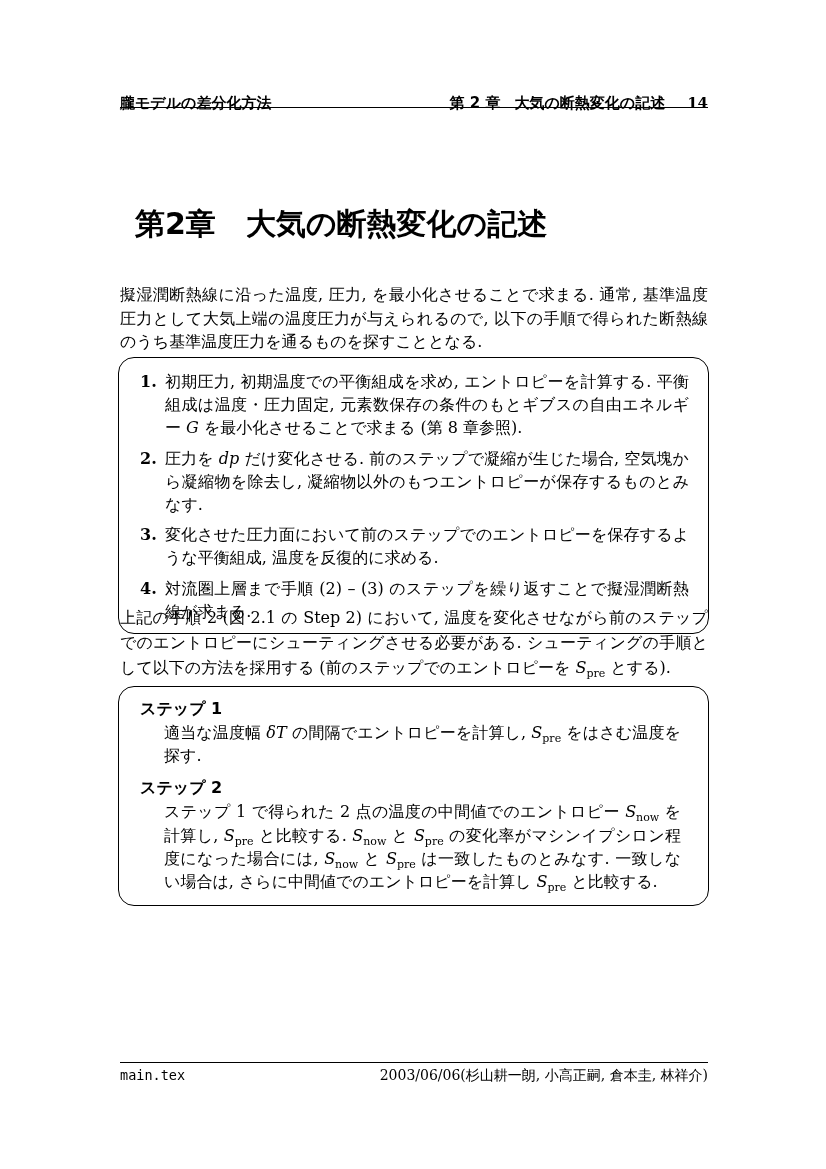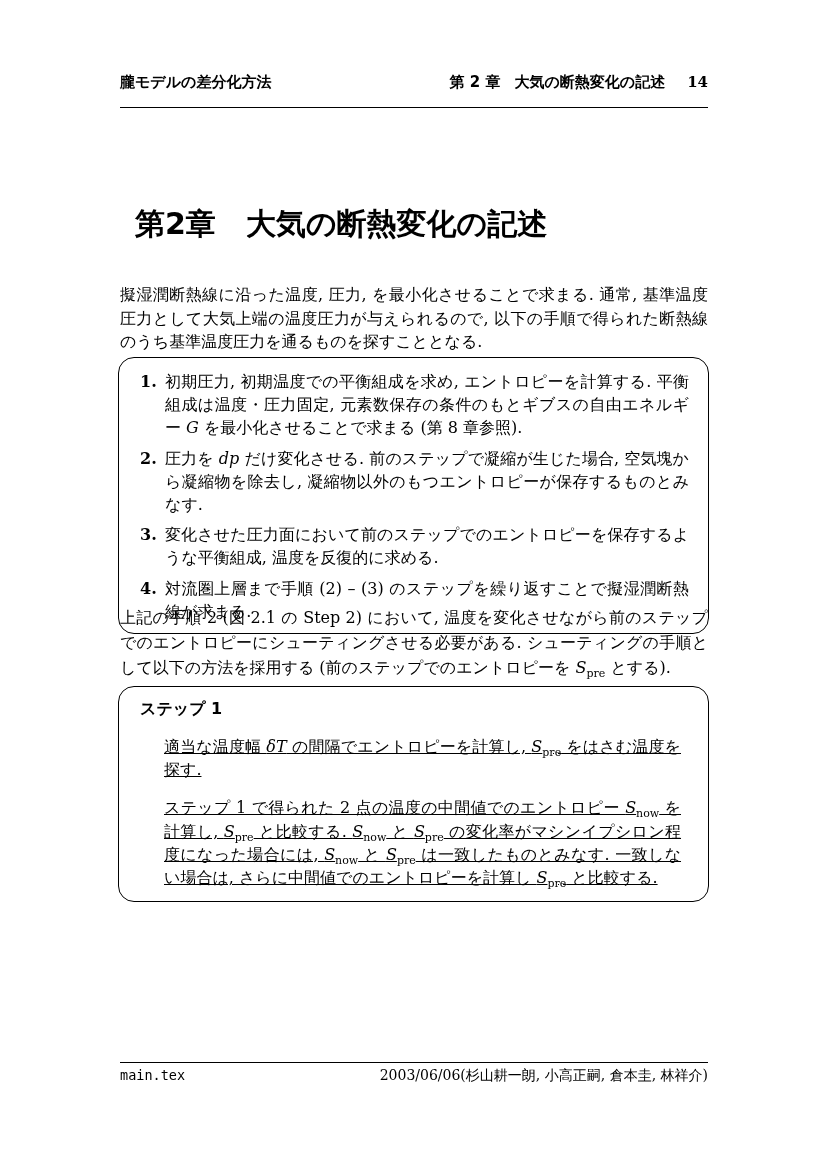--- a/index.html
+++ b/index.html
@@ -3,21 +3,21 @@
 <meta charset="utf-8">
 <style>
   html, body { margin:0; padding:0; background:#ffffff; }
   .page {
     position:relative; width:826px; height:1169px; background:#ffffff;
     color:#000; font-family:"DejaVu Serif","Liberation Serif",serif;
     overflow:hidden;
   }
   
   .running-head {
-    position:absolute; left:120px; width:588px; top:73px;
+    position:absolute; left:120px; width:588px; top:94px;
     display:flex; justify-content:space-between; align-items:baseline;
     font-family:"DejaVu Sans","Liberation Sans",sans-serif;
     font-weight:bold; font-size:15px; white-space:nowrap;
   }
   .rh-right { display:flex; align-items:baseline; }
   .rh-chapnum { margin-right:14px; }
   .rh-pagenum { margin-left:22px; font-family:"DejaVu Serif","Liberation Serif",serif;text-align:right; }
   .header-rule { position:absolute; left:120px; width:588px; top:107px; border-top:1px solid #000; }
 
   
@@ -48,22 +48,22 @@
   .oitem:first-child { margin-top:2px; }
   .onum { flex:0 0 25px; font-weight:bold; }
   .otext { flex:1; text-align:justify; }
 
   .step + .step { margin-top:9px; }
   .steplabel {
     font-family:"DejaVu Sans","Liberation Sans",sans-serif;
     font-weight:bold; font-size:16px; line-height:23px;
   }
   .stepbody {
-    margin-left:24px; margin-top:15px;
-    font-size:16px; line-height:23.2px; text-align:justify;text-decoration:underline;
+    margin-left:24px; margin-top:1px;
+    font-size:16px; line-height:23.2px; text-align:justify;
   }
 
   .it { font-style:italic; font-family:"DejaVu Serif","Liberation Serif",serif; }
   sub { font-size:11px; font-style:normal; line-height:0; }
 
   
   .footer-rule { position:absolute; left:120px; width:588px; top:1062px; border-top:1px solid #000; }
   .footer-row {
     position:absolute; left:120px; width:588px; top:1067px;
     display:flex; justify-content:space-between; align-items:baseline;
@@ -113,20 +113,21 @@
   </div>
 
   <p class="body-par mid"><span>上記の手順 2 (図 2.1 の Step 2) において, 温度を変化させながら前のステップでのエントロピーにシューティングさせる必要がある. シューティングの手順として以下の方法を採用する (前のステップでのエントロピーを </span><span class="it">S</span><sub>pre</sub><span> とする).</span></p>
 
   <div class="roundbox box2">
     <div class="step">
       <div class="steplabel">ステップ 1</div>
       <div class="stepbody"><span>適当な温度幅 </span><span class="it">δT</span><span> の間隔でエントロピーを計算し, </span><span class="it">S</span><sub>pre</sub><span> をはさむ温度を探す.</span></div>
     </div>
     <div class="step">
+      <div class="steplabel">ステップ 2</div>
       <div class="stepbody"><span>ステップ 1 で得られた 2 点の温度の中間値でのエントロピー </span><span class="it">S</span><sub>now</sub><span> を計算し, </span><span class="it">S</span><sub>pre</sub><span> と比較する. </span><span class="it">S</span><sub>now</sub><span> と </span><span class="it">S</span><sub>pre</sub><span> の変化率がマシンイプシロン程度になった場合には, </span><span class="it">S</span><sub>now</sub><span> と </span><span class="it">S</span><sub>pre</sub><span> は一致したものとみなす. 一致しない場合は, さらに中間値でのエントロピーを計算し </span><span class="it">S</span><sub>pre</sub><span> と比較する.</span></div>
     </div>
   </div>
 
   <div class="footer-rule"></div>
   <div class="footer-row">
     <span class="ft-left">main.tex</span>
     <span class="ft-right">2003/06/06(杉山耕一朗, 小高正嗣, 倉本圭, 林祥介)</span>
   </div>
 

